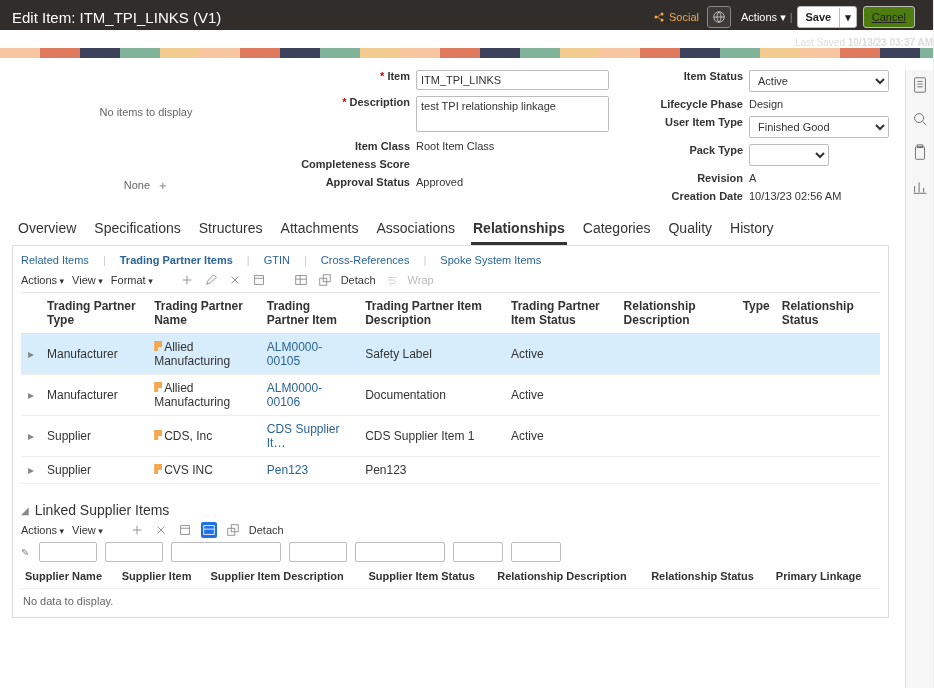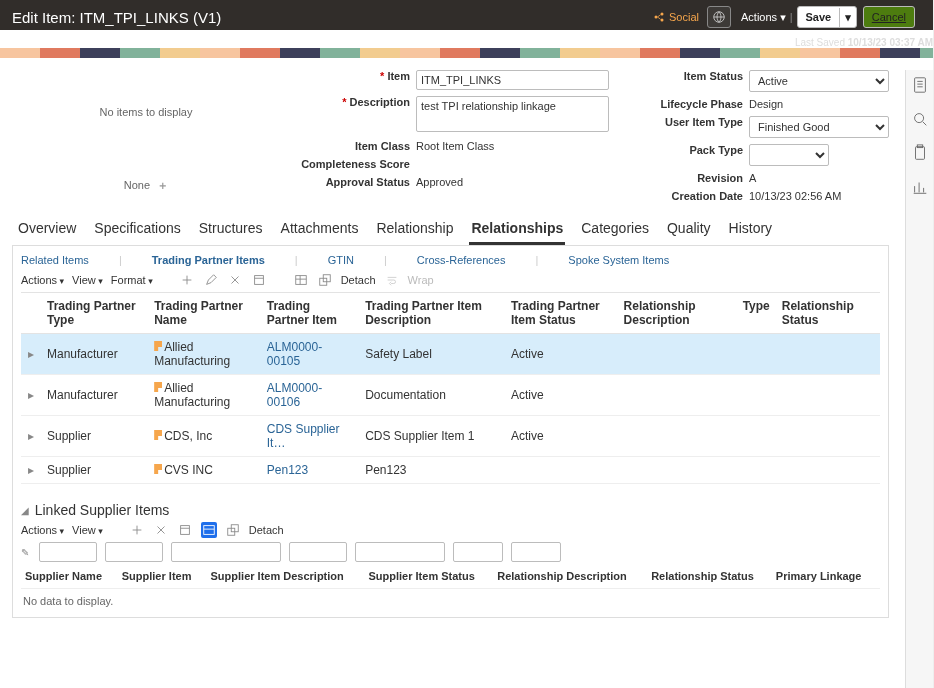--- a/index.html
+++ b/index.html
@@ -36,21 +36,21 @@
   .form-row textarea { height:36px; resize:none; }
   .left-col .noitems { color:#666; margin-top:36px; text-align:center; }
   .left-col .none-row { color:#666; margin-top:60px; text-align:center; }
   .left-col .none-row .plus { color:#999; margin-left:4px; font-weight:bold;}
   .flag { display:inline-block; width:8px; height:10px; background:#f6a64c; margin-right:2px; clip-path: polygon(0 0,100% 0,100% 60%,50% 60%,50% 100%,0 100%);}
   .main-panel { margin:0 16px 0 12px; width:calc(100% - 56px);}
   .tabs { border-bottom:1px solid #ddd; display:flex; gap:14px; padding:0 4px; }
   .tabs .tab { padding:6px 2px; color:#333; font-size:14px; cursor:pointer; }
   .tabs .tab.active { border-bottom:3px solid #333; font-weight:bold; }
   .sub-panel { border:1px solid #ddd; border-top:none; padding:8px 8px 4px; }
-  .sub-tabs { display:flex; gap:30px; font-size:11px; margin-bottom:6px;}
+  .sub-tabs { display:flex; gap:14px; font-size:11px; margin-bottom:6px;}
   .sub-tabs span { color:#2a6496; cursor:pointer; }
   .sub-tabs span.active { font-weight:bold; color:#2a6496; }
   .sub-tabs .sep { color:#ccc; cursor:default;}
   .toolbar { display:flex; align-items:center; gap:8px; font-size:11px; color:#333; margin-bottom:4px;}
   .toolbar .menu { cursor:pointer; }
   .toolbar .caret::after{ content:" ▾"; font-size:9px;}
   .toolbar .icn { width:16px; height:16px; display:inline-flex; align-items:center; justify-content:center; color:#888; cursor:pointer;}
   .toolbar .icn svg { width:14px; height:14px; stroke:#888; fill:none;}
   .toolbar .icn.active { background:#1f6feb; border-radius:2px;}
   .toolbar .icn.active svg{ stroke:#fff;}
@@ -176,21 +176,21 @@
         </div>
   </div>
 </div>
 
 <div class="main-panel">
   <div class="tabs" id="tabs">
         <span class="tab">Overview</span>
         <span class="tab">Specifications</span>
         <span class="tab">Structures</span>
         <span class="tab">Attachments</span>
-        <span class="tab">Relationship</span>
+        <span class="tab">Associations</span>
         <span class="tab active">Relationships</span>
         <span class="tab">Categories</span>
         <span class="tab">Quality</span>
         <span class="tab">History</span>
       </div>
   <div class="sub-panel">
     <div class="sub-tabs" id="subtabs">
           <span class="">Related Items</span>
           <span class="sep">|</span>
           <span class="active">Trading Partner Items</span>

